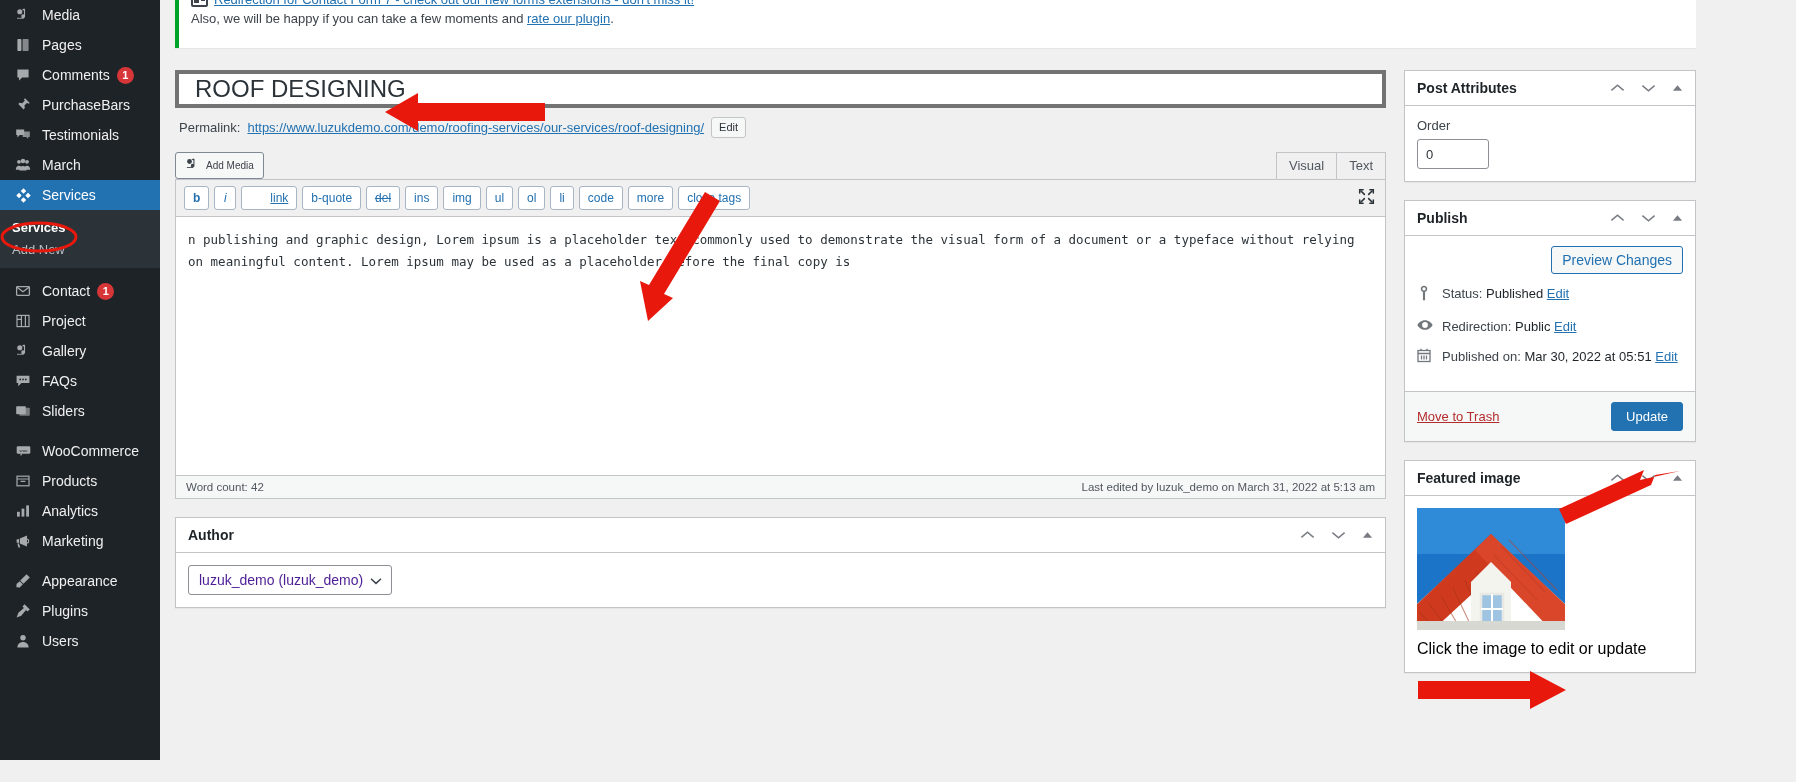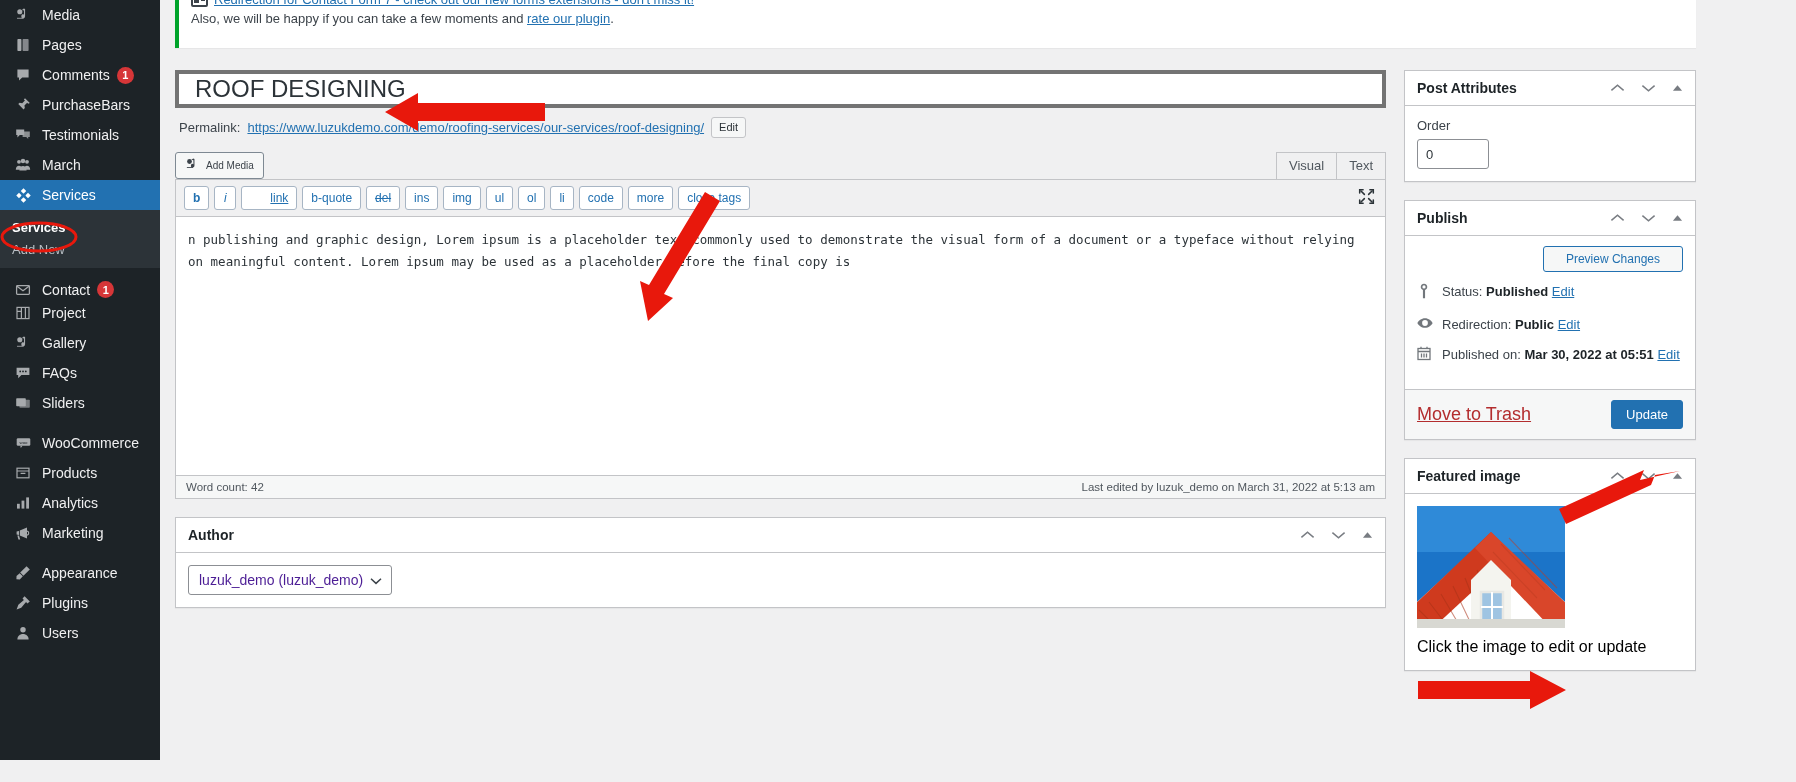--- a/index.html
+++ b/index.html
@@ -202,38 +202,38 @@
     width: 72px; height: 30px; border: 1px solid #8c8f94;
     border-radius: 3px; padding: 0 8px; font-size: 13px;
     color: #2c3338; background: #fff; outline: none;
     font-family: "Liberation Sans", sans-serif;
   }
 
   
   .pub-top { padding: 10px 12px 4px 12px; }
   .preview-btn {
     border: 1px solid #2271b1; color: #2271b1; background: #f6f7f7;
-    border-radius: 3px; font-size: 12px; padding: 5px 22px;
+    border-radius: 3px; font-size: 14px; padding: 5px 10px;
     cursor: pointer; float: right;
     font-family: "Liberation Sans", sans-serif;
   }
   .pub-rows { clear: both; padding: 6px 12px 12px 12px; }
   .pub-row {
     display: flex; align-items: flex-start; gap: 7px;
     font-size: 13px; color: #3c434a; margin-bottom: 10px; line-height: 1.5;
   }
   .pub-row .pic { flex: 0 0 18px; color: #72777c; margin-top: 1px; }
-  .pub-row b { font-weight: bold; color: #1d2327; text-align: right; }
+  .pub-row b { font-weight: normal; color: #1d2327; text-align: right; }
   .pub-row a { color: #2271b1; }
   .pub-footer {
     background: #f6f7f7; border-top: 1px solid #c3c4c7;
     display: flex; align-items: center; justify-content: space-between;
     padding: 10px 12px;
   }
-  .trash-link { color: #b32d2e; font-size: 18px; text-decoration: underline; cursor: pointer; }
+  .trash-link { color: #b32d2e; font-size: 13px; text-decoration: underline; cursor: pointer; }
   .update-btn {
     background: #2271b1; border: 1px solid #2271b1; color: #fff;
     font-size: 13px; padding: 6px 14px; border-radius: 3px; cursor: pointer;
     font-family: "Liberation Sans", sans-serif;
   }
 
   
   .fimg {
     width: 148px; height: 122px; display: block;
     border: 0; overflow: hidden; position: relative;
@@ -335,21 +335,21 @@
         </span>
       <span>Services</span>
       <span class="arrow"></span>
     </div>
 
     <div class="submenu">
       <div class="sub-item cur">Services</div>
       <div class="sub-item">Add New</div>
     </div>
 
-    <div class="menu-item" style="align-items:flex-end;">
+    <div class="menu-item" style="margin-top:8px;">
       <span class="mi-icon">
           <svg width="16" height="16" viewBox="0 0 20 20" fill="none" stroke="currentColor" stroke-width="1.6">
             <rect x="2" y="4.5" width="16" height="11" rx="1"></rect>
             <path d="M2.5 5.2L10 11l7.5-5.8"></path>
           </svg>
         </span>
       <span>Contact</span>
       <span class="badge">1</span>
     </div>
 

